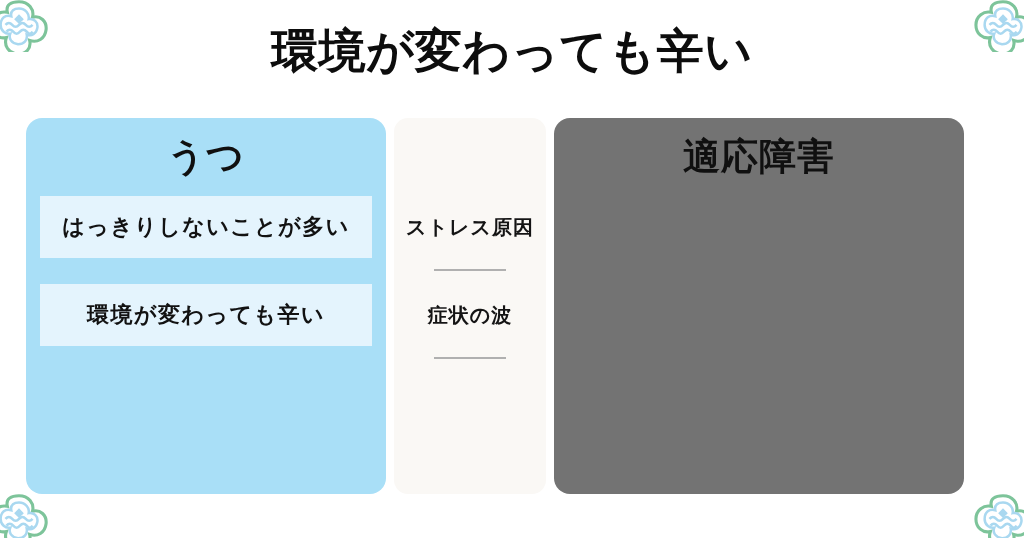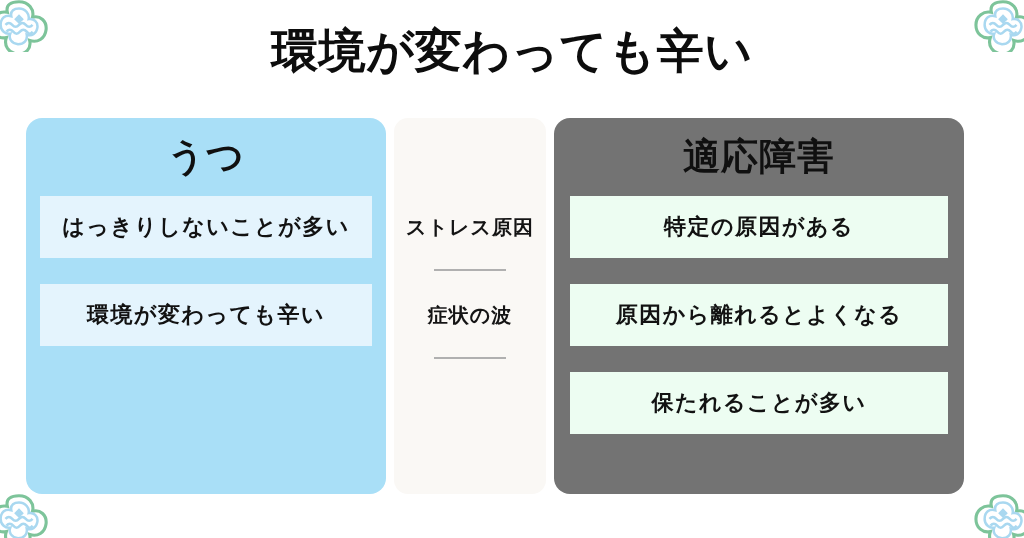--- a/index.html
+++ b/index.html
@@ -236,20 +236,15 @@
       </div>
       <div class="mid-block">
         <div class="mid-label">症状の波</div>
         <div class="mid-divider"></div>
       </div>
     </div>
   </div>
 
   <div class="panel panel-right">
     <div class="panel-header">適応障害</div>
-    <div class="rows">
-      <div class="row row-right">特定の原因がある</div>
-      <div class="row row-right">原因から離れるとよくなる</div>
-      <div class="row row-right">保たれることが多い</div>
-    </div>
   </div>
 
 </div>
 
 </body></html>

